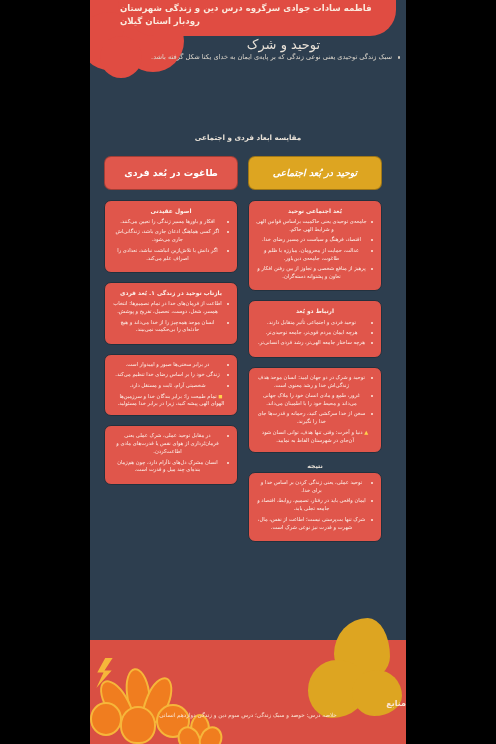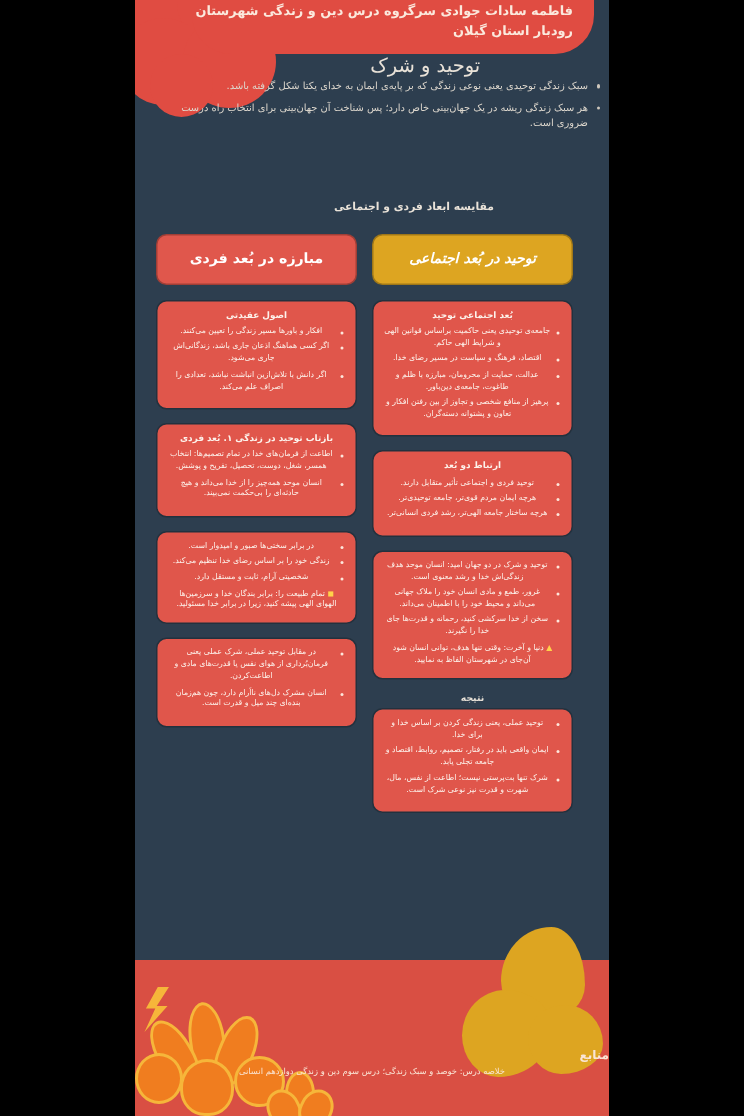--- a/index.html
+++ b/index.html
@@ -159,21 +159,21 @@
     top: 0;
     width: 316px;
     height: 744px;
   }
 
   .poster-title {
     position: absolute;
     left: 30px;
     top: 2px;
     width: 262px;
-    text-align: right;
+    text-align: left;
     color: #fbe9dd;
     font-size: 8.6px;
     font-weight: bold;
     line-height: 1.5;
     z-index: 6;
   }
 
   .poster-subtitle {
     position: absolute;
     left: 16px;
@@ -210,21 +210,20 @@
 
   .compare-title {
     position: absolute;
     left: 0;
     top: 133px;
     width: 316px;
     text-align: center;
     color: #e9e2d8;
     font-size: 7.2px;
     font-weight: bold;
-    padding-left: 28px;
   }
 
   .columns {
     position: absolute;
     left: 0;
     top: 156px;
     width: 316px;
     display: flex;
     flex-direction: row-reverse;
     gap: 10px;
@@ -359,30 +358,29 @@
 
   <div class="content">
 
     <div class="poster-title">فاطمه سادات جوادی سرگروه درس دین و زندگی شهرستان رودبار استان گیلان</div>
 
     <div class="poster-subtitle">توحید و شرک</div>
 
     <div class="intro">
       <ul>
         <li>سبک زندگی توحیدی یعنی نوعی زندگی که بر پایه‌ی ایمان به خدای یکتا شکل گرفته باشد.</li>
-        <li>هر سبک زندگی ریشه در یک جهان‌بینی خاص دارد؛ پس شناخت آن جهان‌بینی برای انتخاب راه درست ضروری است.</li>
       </ul>
     </div>
 
     <div class="compare-title">مقایسه ابعاد فردی و اجتماعی</div>
 
     <div class="columns">
 
       <div class="col">
-        <div class="col-head red">مبارزه در بُعد فردی</div>
+        <div class="col-head red">طاغوت در بُعد فردی</div>
 
         <div class="card">
           <div class="card-title">اصول عقیدتی</div>
           <ul>
             <li>افکار و باورها مسیر زندگی را تعیین می‌کنند.</li>
             <li>اگر کسی هماهنگ اذعان جاری باشد، زندگانی‌اش جاری می‌شود.</li>
             <li>اگر دانش با تلاش‌ازین انباشت نباشد، تعدادی را اصراف علم می‌کند.</li>
           </ul>
         </div>
 

